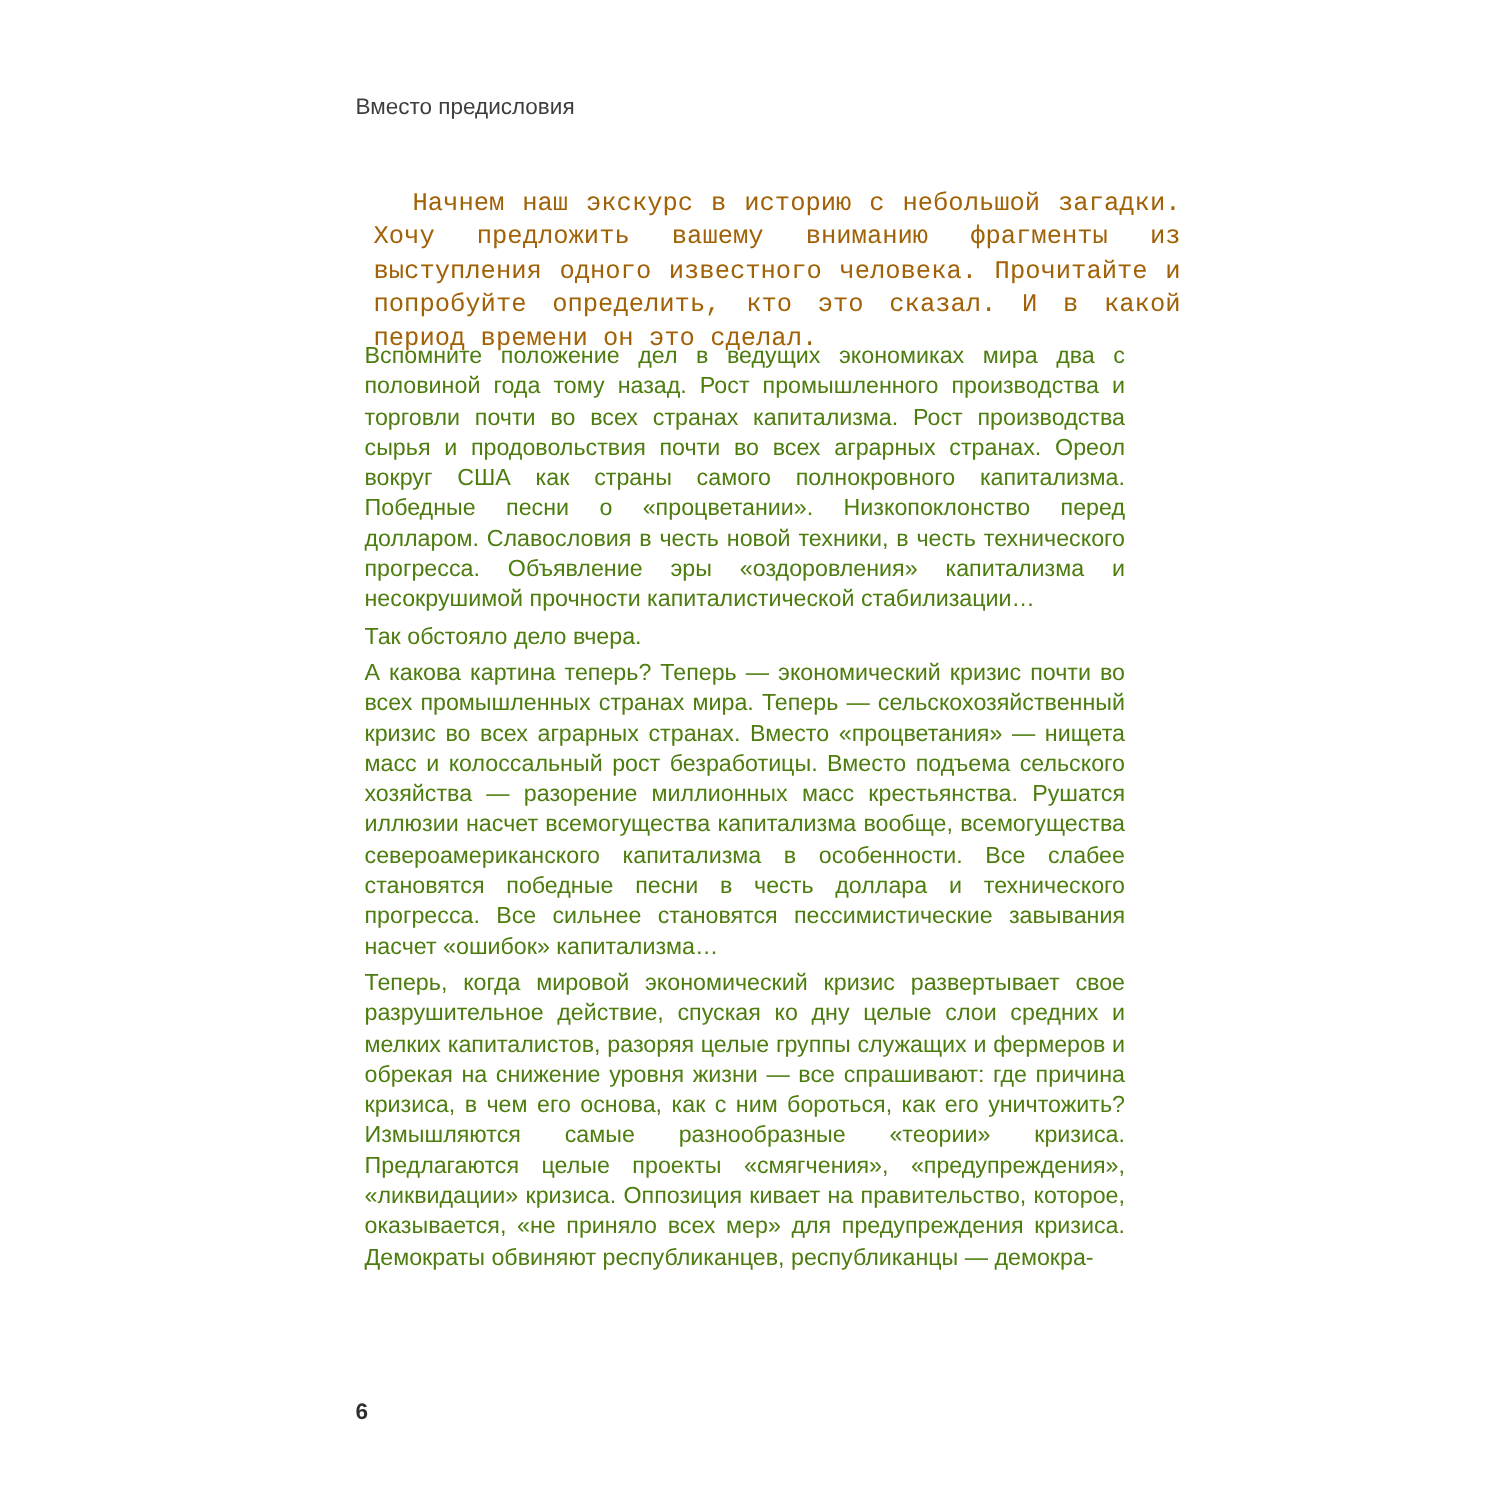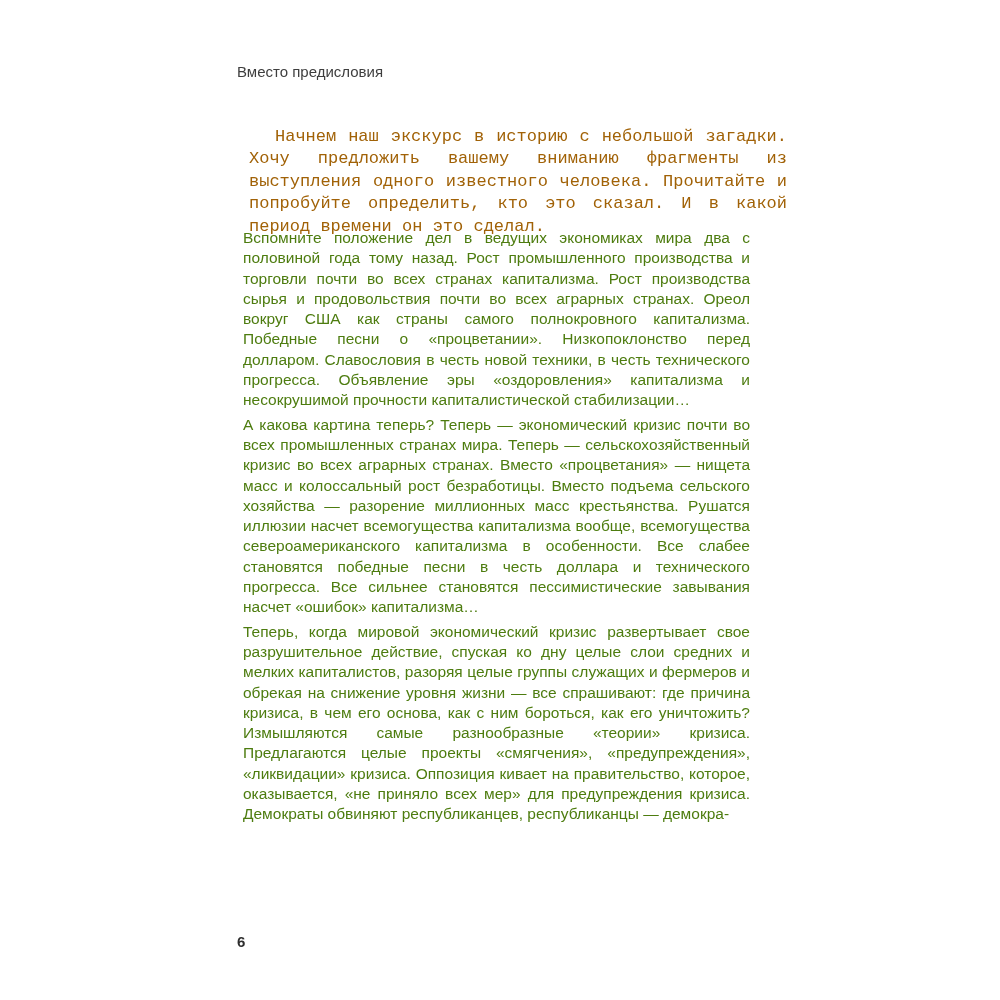--- a/index.html
+++ b/index.html
@@ -64,19 +64,20 @@
 <body>
 
 <div class="page">
 
   <div class="running-head">Вместо предисловия</div>
 
   <p class="intro">Начнем наш экскурс в историю с небольшой загадки. Хочу предложить вашему вниманию фрагменты из выступления одного известного человека. Прочитайте и попробуйте определить, кто это сказал. И в какой период времени он это сделал.</p>
 
   <div class="quote">
     <p>Вспомните положение дел в ведущих экономиках мира два с половиной года тому назад. Рост промышленного производства и торговли почти во всех странах капитализма. Рост производства сырья и продовольствия почти во всех аграрных странах. Ореол вокруг США как страны самого полнокровного капитализма. Победные песни о «процветании». Низкопоклонство перед долларом. Славословия в честь новой техники, в честь технического прогресса. Объявление эры «оздоровления» капитализма и несокрушимой прочности капиталистической стабилизации…</p>
+    <p>Так обстояло дело вчера.</p>
     <p>А какова картина теперь? Теперь — экономический кризис почти во всех промышленных странах мира. Теперь — сельскохозяйственный кризис во всех аграрных странах. Вместо «процветания» — нищета масс и колоссальный рост безработицы. Вместо подъема сельского хозяйства — разорение миллионных масс крестьянства. Рушатся иллюзии насчет всемогущества капитализма вообще, всемогущества североамериканского капитализма в особенности. Все слабее становятся победные песни в честь доллара и технического прогресса. Все сильнее становятся пессимистические завывания насчет «ошибок» капитализма…</p>
     <p>Теперь, когда мировой экономический кризис развертывает свое разрушительное действие, спуская ко дну целые слои средних и мелких капиталистов, разоряя целые группы служащих и фермеров и обрекая на снижение уровня жизни — все спрашивают: где причина кризиса, в чем его основа, как с ним бороться, как его уничтожить? Измышляются самые разнообразные «теории» кризиса. Предлагаются целые проекты «смягчения», «предупреждения», «ликвидации» кризиса. Оппозиция кивает на правительство, которое, оказывается, «не приняло всех мер» для предупреждения кризиса. Демократы обвиняют республиканцев, республиканцы — демокра-</p>
   </div>
 
   <div class="page-number">6</div>
 
 </div>
 
 </body></html>

